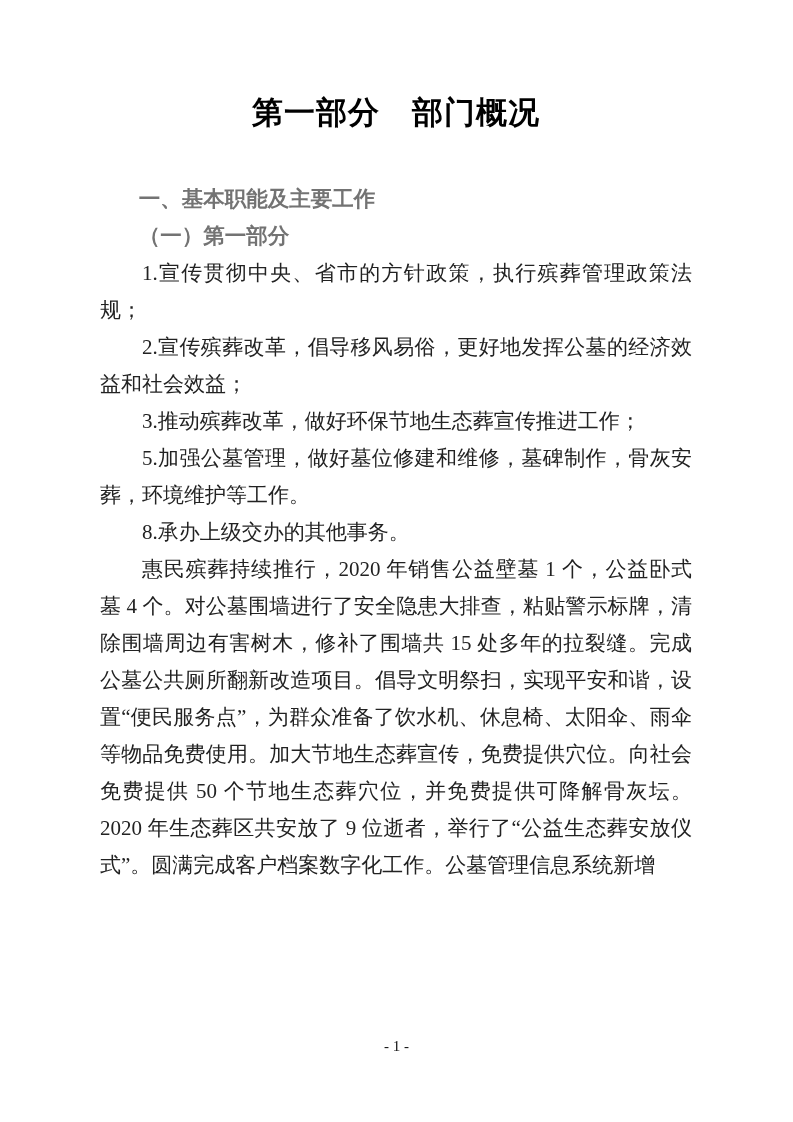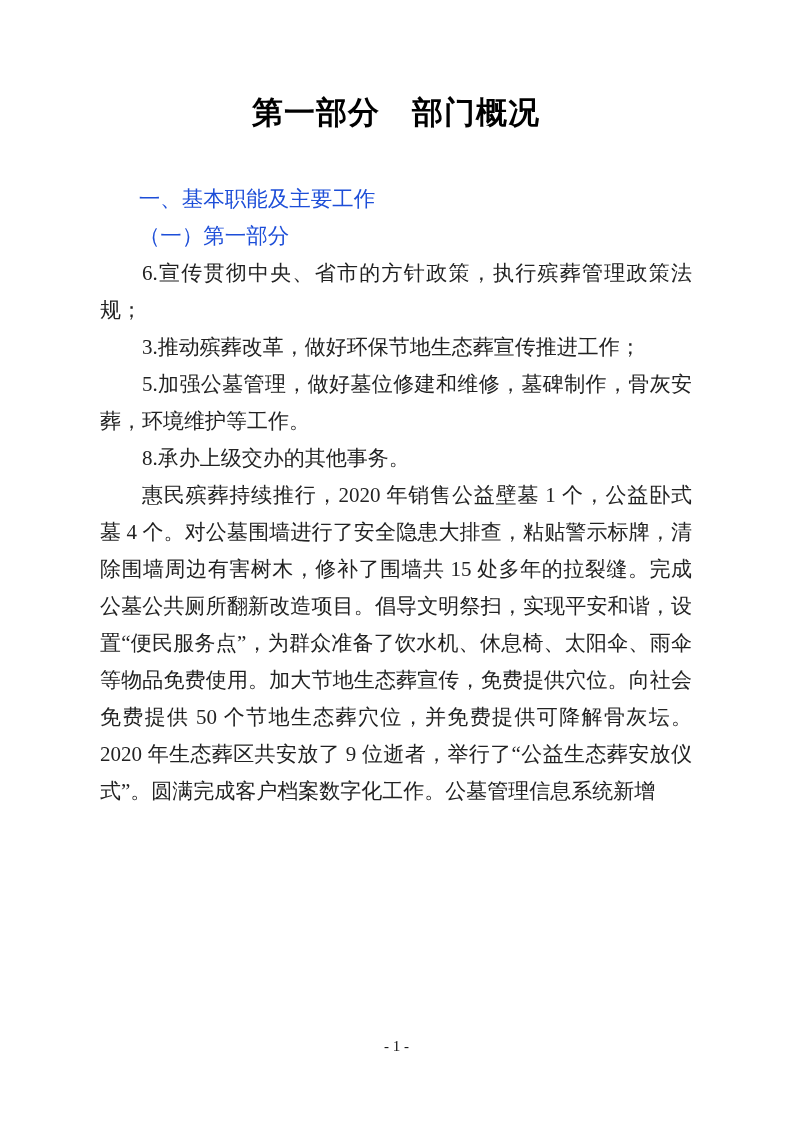--- a/index.html
+++ b/index.html
@@ -28,24 +28,24 @@
     font-weight: 700;
     font-size: 31px;
     line-height: 46px;
     text-align: center;
     letter-spacing: 1px;
     color: #000000;
   }
   .heading {
     margin: 0;
     font-family: "Liberation Sans", "DejaVu Sans", sans-serif;
-    font-weight: 400;
+    font-weight: 700;
     font-size: 21.5px;
     line-height: 37px;
-    color: #1d4ed8;
+    color: #737373;
     text-indent: 1.8em;
     white-space: nowrap;
   }
   .body-par {
     margin: 0;
     font-size: 21px;
     line-height: 37px;
     text-align: justify;
     text-justify: inter-ideograph;
     text-indent: 2em;
@@ -67,21 +67,22 @@
 
 <div class="page">
   <div class="content">
 
     <h1 class="doc-title">第一部分　部门概况</h1>
 
     <h2 class="heading">一、基本职能及主要工作</h2>
 
     <h3 class="heading">（一）第一部分</h3>
 
-    <p class="body-par">6.宣传贯彻中央、省市的方针政策，执行殡葬管理政策法规；</p>
+    <p class="body-par">1.宣传贯彻中央、省市的方针政策，执行殡葬管理政策法规；</p>
+    <p class="body-par">2.宣传殡葬改革，倡导移风易俗，更好地发挥公墓的经济效益和社会效益；</p>
     <p class="body-par">3.推动殡葬改革，做好环保节地生态葬宣传推进工作；</p>
     <p class="body-par">5.加强公墓管理，做好墓位修建和维修，墓碑制作，骨灰安葬，环境维护等工作。</p>
     <p class="body-par">8.承办上级交办的其他事务。</p>
 
 
     <p class="body-par">惠民殡葬持续推行，2020 年销售公益壁墓 1 个，公益卧式墓 4 个。对公墓围墙进行了安全隐患大排查，粘贴警示标牌，清除围墙周边有害树木，修补了围墙共 15 处多年的拉裂缝。完成公墓公共厕所翻新改造项目。倡导文明祭扫，实现平安和谐，设置“便民服务点”，为群众准备了饮水机、休息椅、太阳伞、雨伞等物品免费使用。加大节地生态葬宣传，免费提供穴位。向社会免费提供 50 个节地生态葬穴位，并免费提供可降解骨灰坛。2020 年生态葬区共安放了 9 位逝者，举行了“公益生态葬安放仪式”。圆满完成客户档案数字化工作。公墓管理信息系统新增</p>
 
   </div>
 
   <div class="footer">- 1 -</div>

